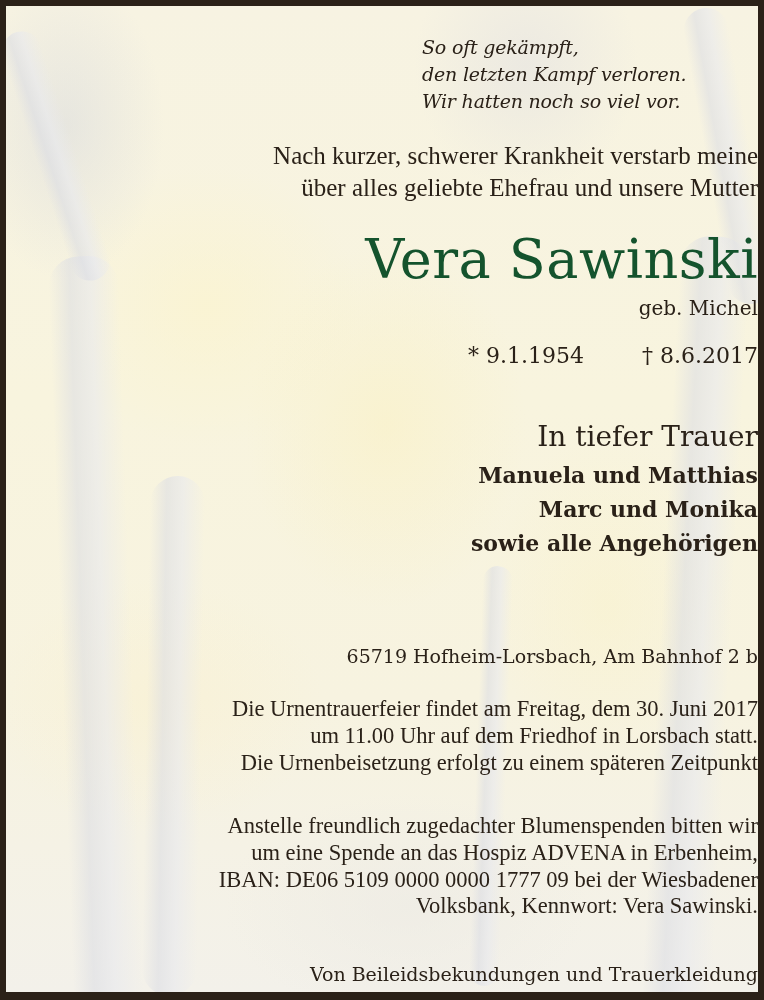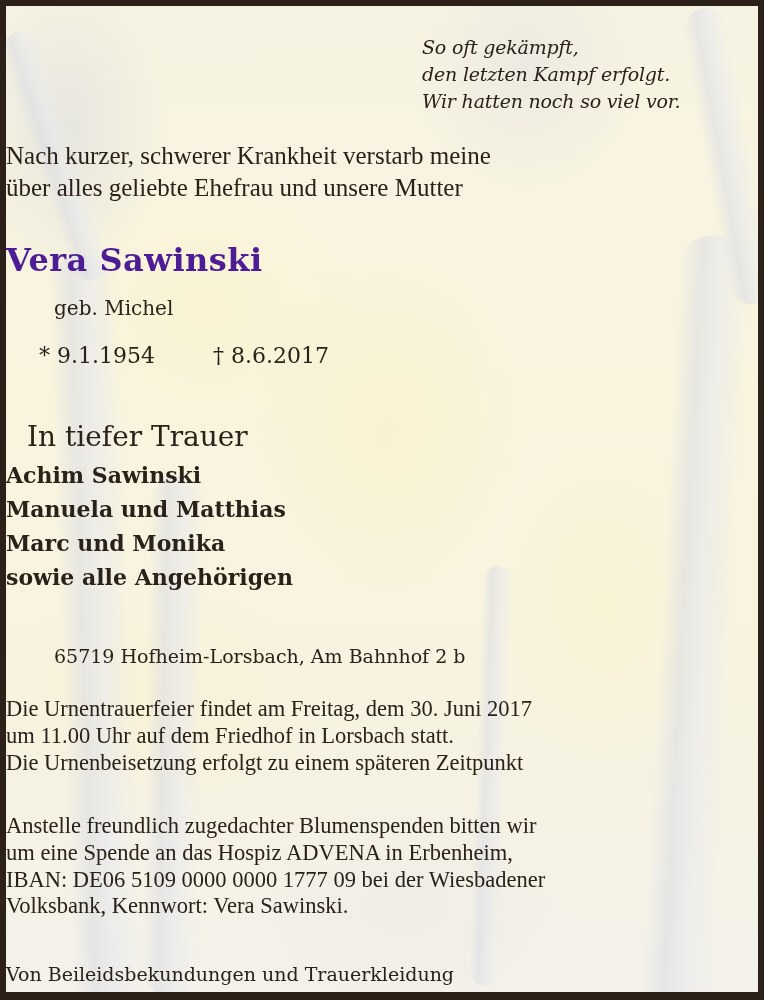--- a/index.html
+++ b/index.html
@@ -59,37 +59,37 @@
       font-size: 19px;
       line-height: 27px;
       color: #2a2118;
       letter-spacing: -0.2px;
     }
     .poem div { white-space: nowrap; }
 
     .center {
       position: absolute;
       left: 0; right: 0;
-      text-align: left;
+      text-align: right;
       white-space: nowrap;
     }
     .intro {
       top: 134px;
       font-family: "Liberation Serif", serif;
       font-size: 25px;
       line-height: 32px;
       letter-spacing: 0px;
     }
     .name {
       top: 224px;
-      font-weight: bold;
-      font-size: 32px;
+      font-weight: normal;
+      font-size: 54px;
       line-height: 60px;
       letter-spacing: 0.5px;
-      color: #4c1d95;
+      color: #14532d;
     }
     .maiden {
       top: 288px;
       font-size: 20px;
       line-height: 28px;
       padding-left: 48px;
     }
     .dates {
       top: 334px;
       font-size: 22px;
@@ -146,41 +146,40 @@
     <div class="trunk t3"></div>
     <div class="trunk t4"></div>
     <div class="trunk t5"></div>
     <div class="trunk t6"></div>
   </div>
 
   <div class="content">
 
     <div class="poem">
       <div>So oft gekämpft,</div>
-      <div>den letzten Kampf erfolgt.</div>
+      <div>den letzten Kampf verloren.</div>
       <div>Wir hatten noch so viel vor.</div>
     </div>
 
     <div class="center intro">
       <div>Nach kurzer, schwerer Krankheit verstarb meine</div>
       <div>über alles geliebte Ehefrau und unsere Mutter</div>
     </div>
 
     <div class="center name">Vera Sawinski</div>
 
     <div class="center maiden">geb. Michel</div>
 
     <div class="center dates">
       <span>* 9.1.1954</span><span class="gap"></span><span>† 8.6.2017</span>
     </div>
 
     <div class="center mourning-intro">In tiefer Trauer</div>
 
     <div class="center mourners">
-      <div>Achim Sawinski</div>
       <div>Manuela und Matthias</div>
       <div>Marc und Monika</div>
       <div>sowie alle Angehörigen</div>
     </div>
 
     <div class="center address">65719 Hofheim-Lorsbach, Am Bahnhof 2 b</div>
 
     <div class="center service">
       <div>Die Urnentrauerfeier findet am Freitag, dem 30. Juni 2017</div>
       <div>um 11.00 Uhr auf dem Friedhof in Lorsbach statt.</div>

